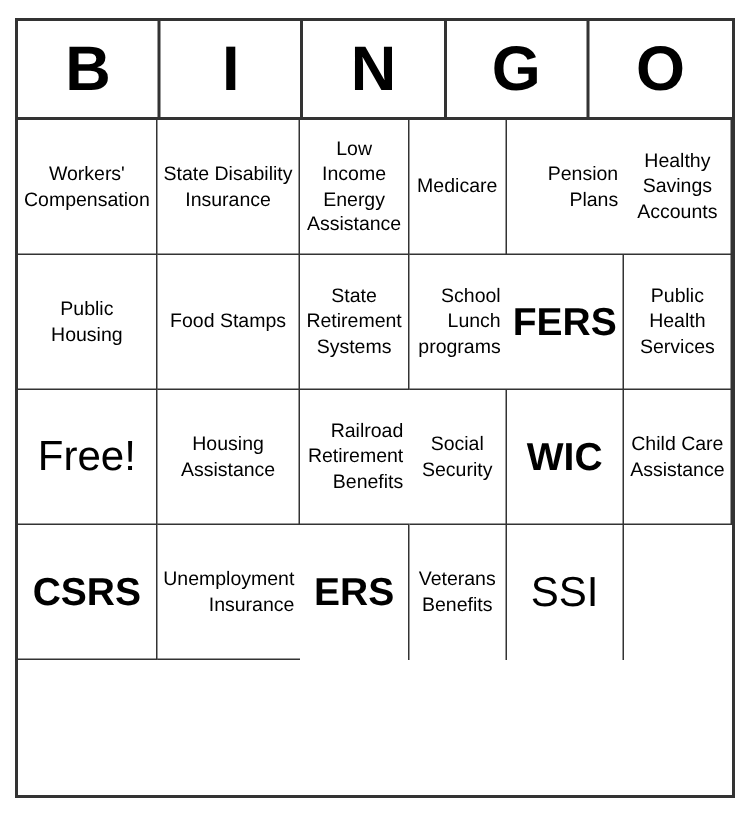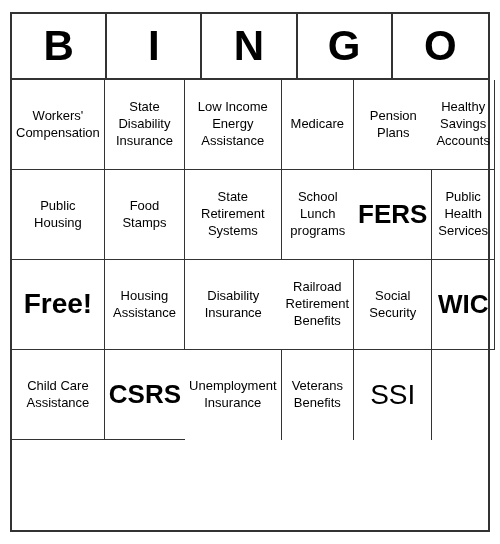--- a/index.html
+++ b/index.html
@@ -43,32 +43,33 @@
       display: flex;
       align-items: center;
       justify-content: center;
       text-align: center;
       padding: 6px 4px;
       font-size: 13px;
       line-height: 1.3;
     }
     .bingo-cell:nth-child(5n) {
       border-right: none;
+      text-align: right;
     }
     .bingo-cell:nth-child(n+21) {
       border-bottom: none;
     }
     .bingo-cell.large-text {
       font-size: 26px;
       font-weight: bold;
       text-align: center;
     }
     .bingo-cell.free {
       font-size: 28px;
-      font-weight: bold;
+      font-weight: normal;
     }
     .bingo-cell.xl-text {
       font-size: 28px;
       font-weight: normal;
     }
   </style>
 </head>
 <body>
 
 <div class="bingo-card">
@@ -87,23 +88,23 @@
       <div class="bingo-cell">Pension Plans</div>
       <div class="bingo-cell">Healthy Savings Accounts</div>
       <div class="bingo-cell">Public Housing</div>
       <div class="bingo-cell">Food Stamps</div>
       <div class="bingo-cell">State Retirement Systems</div>
       <div class="bingo-cell">School Lunch programs</div>
       <div class="bingo-cell large-text">FERS</div>
       <div class="bingo-cell">Public Health Services</div>
       <div class="bingo-cell free">Free!</div>
       <div class="bingo-cell">Housing Assistance</div>
-      <div class="bingo-cell">Disability Insurance</div>
       <div class="bingo-cell">Railroad Retirement Benefits</div>
       <div class="bingo-cell">Social Security</div>
       <div class="bingo-cell large-text">WIC</div>
       <div class="bingo-cell">Child Care Assistance</div>
       <div class="bingo-cell large-text">CSRS</div>
       <div class="bingo-cell">Unemployment Insurance</div>
+      <div class="bingo-cell large-text">ERS</div>
       <div class="bingo-cell">Veterans Benefits</div>
       <div class="bingo-cell xl-text">SSI</div>
     </div>
 </div>
 
 </body></html>

